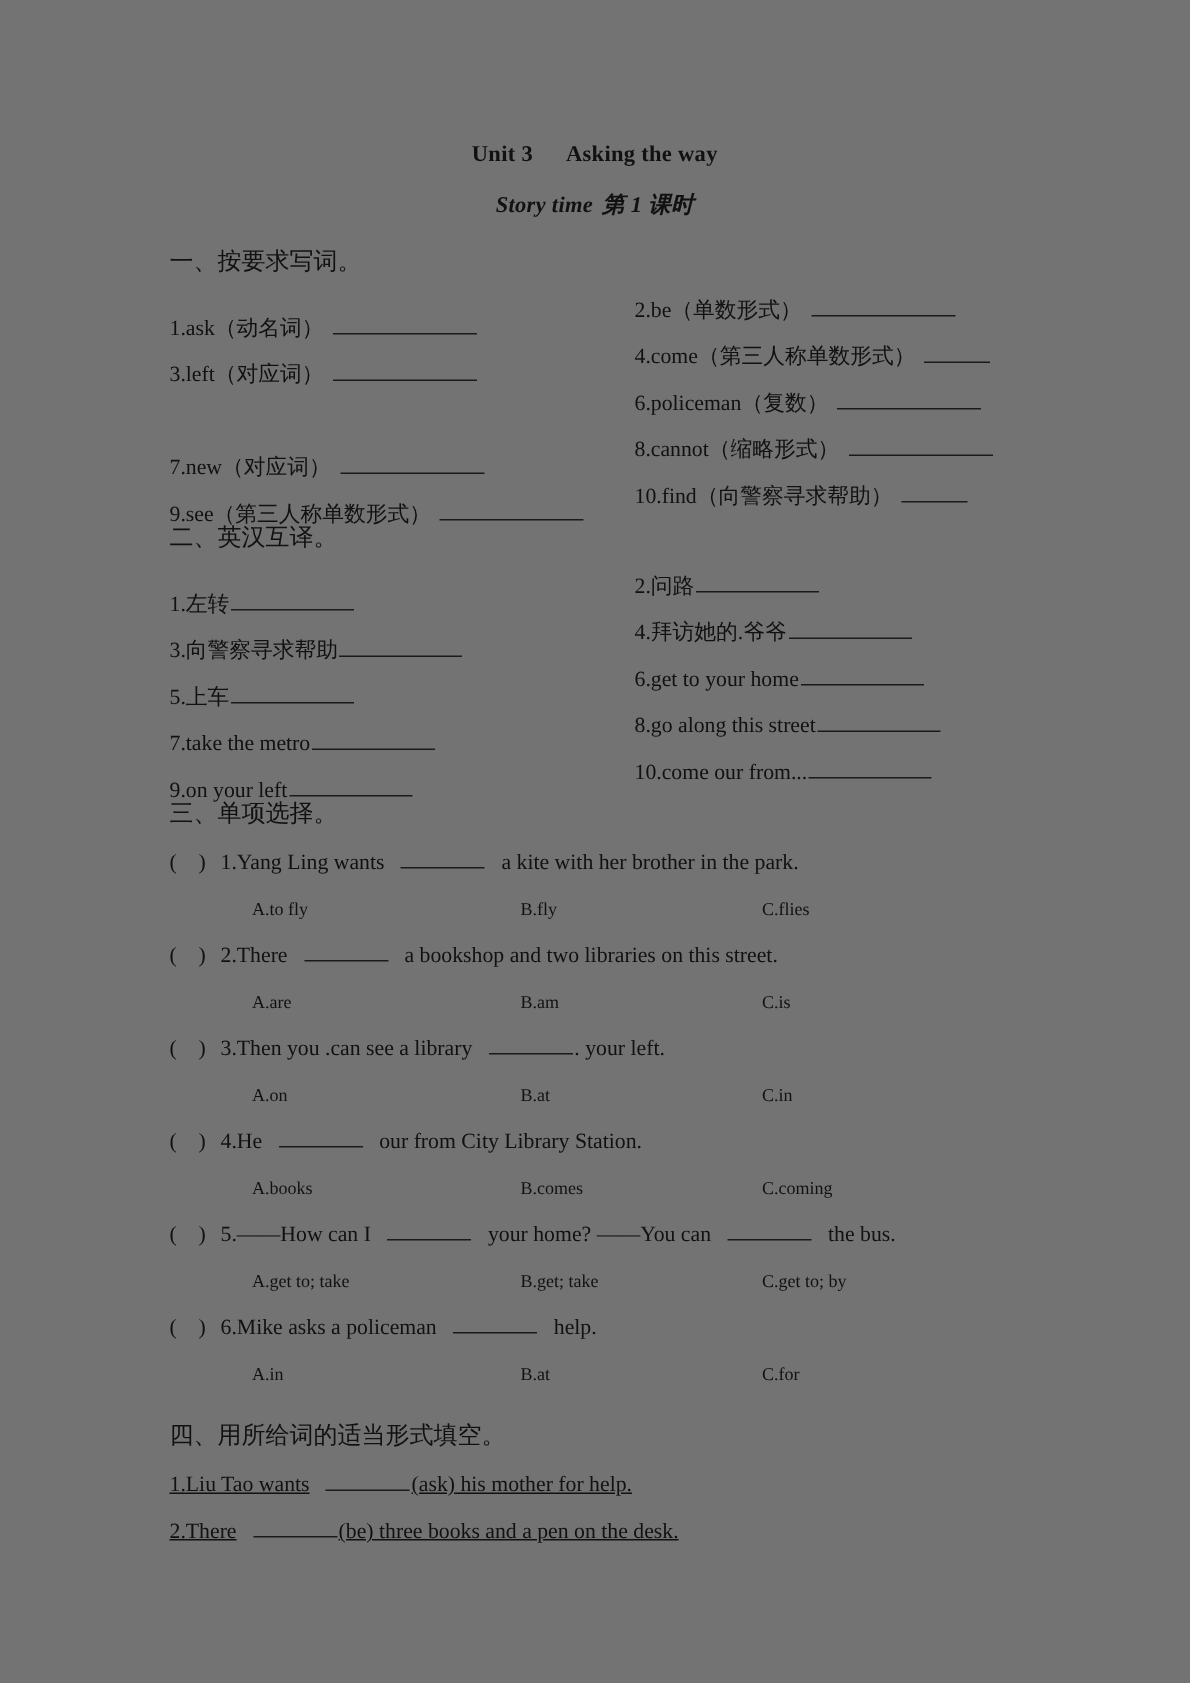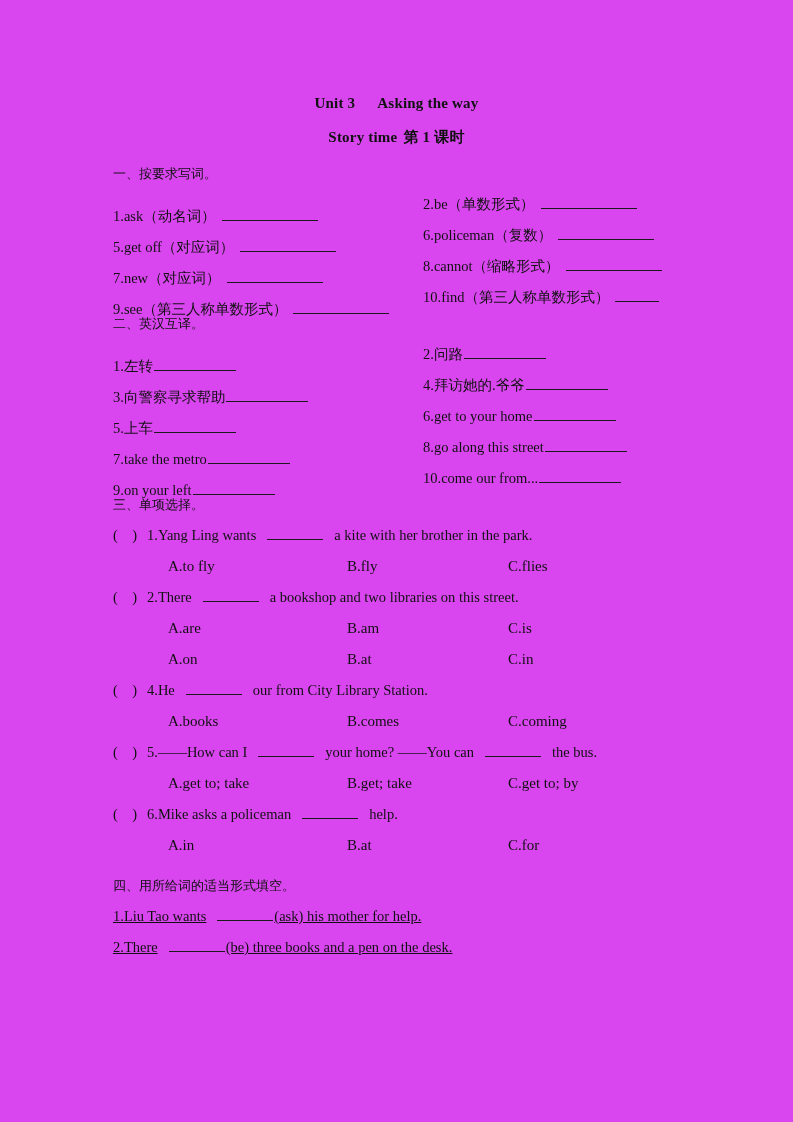--- a/index.html
+++ b/index.html
@@ -13,45 +13,45 @@
     position: relative;
     font-family: "Liberation Serif", "DejaVu Serif", serif;
     color: #111111;
     overflow: hidden;
   }
   .page {
     position: absolute;
     left: 0; top: 0;
     width: 793px;
     height: 1122px;
-    background: #d946ef;
+    background: #737373;
   }
   .content {
     position: absolute;
     left: 113px;
     top: 96px;
     width: 567px;
   }
 
   
   .title-line {
     text-align: center;
     font-weight: bold;
     font-size: 15px;
     line-height: 1.0;
     letter-spacing: 0.2px;
   }
   .title-1 { margin-bottom: 19px; }
-  .title-2 { margin-bottom: 22px; }
+  .title-2 { margin-bottom: 22px; font-style: italic; }
   .title-gap { display: inline-block; width: 22px; }
   .title-gap-sm { display: inline-block; width: 6px; }
 
   
   .section-heading {
-    font-size: 13px;
+    font-size: 16px;
     line-height: 1.0;
     margin: 0 0 13px 0;
     white-space: nowrap;
   }
   .sec-gap-top { margin-top: 14px; }
 
   
   .row2 {
     position: relative;
     height: 31px;
@@ -94,21 +94,21 @@
     height: 31px;
     white-space: nowrap;
   }
   .mc-paren {
     display: inline-block;
     width: 34px;
   }
   .mc-opts {
     position: relative;
     height: 31px;
-    font-size: 15px;
+    font-size: 12px;
     line-height: 22px;
     white-space: nowrap;
   }
   .opt {
     position: absolute;
     top: 0;
   }
   .opt-a { left: 55px; }
   .opt-b { left: 234px; }
   .opt-c { left: 395px; }
@@ -135,34 +135,37 @@
     <span>Story time</span><span class="title-gap-sm"></span><span>第 1 课时</span>
   </div>
 
   <div class="section-heading">一、按要求写词。</div>
 
   <div class="row2">
     <span class="col-l"><span>1.</span><span>ask（动名词）</span><span class="sp"></span><span class="blank b-lg"></span></span>
     <span class="col-r"><span>2.</span><span>be（单数形式）</span><span class="sp"></span><span class="blank b-lg"></span></span>
   </div>
 
-
-  <div class="row2">
-    <span class="col-l"><span>5.</span><span>get off（对应词）</span><span class="sp"></span><span class="blank b-lg"></span></span>
+  <div class="row2">
+    <span class="col-l"><span>3.</span><span>left（对应词）</span><span class="sp"></span><span class="blank b-lg"></span></span>
+    <span class="col-r"><span>4.</span><span>come（第三人称单数形式）</span><span class="sp"></span><span class="blank b-xs"></span></span>
+  </div>
+
+  <div class="row2">
     <span class="col-r"><span>6.</span><span>policeman（复数）</span><span class="sp"></span><span class="blank b-lg"></span></span>
   </div>
 
   <div class="row2">
     <span class="col-l"><span>7.</span><span>new（对应词）</span><span class="sp"></span><span class="blank b-lg"></span></span>
     <span class="col-r"><span>8.</span><span>cannot（缩略形式）</span><span class="sp"></span><span class="blank b-lg"></span></span>
   </div>
 
   <div class="row2">
     <span class="col-l"><span>9.</span><span>see（第三人称单数形式）</span><span class="sp"></span><span class="blank b-lg"></span></span>
-    <span class="col-r"><span>10.</span><span>find（第三人称单数形式）</span><span class="sp"></span><span class="blank b-xs"></span></span>
+    <span class="col-r"><span>10.</span><span>find（向警察寻求帮助）</span><span class="sp"></span><span class="blank b-xs"></span></span>
   </div>
 
   <div class="section-heading">二、英汉互译。</div>
 
   <div class="row2">
     <span class="col-l"><span>1.</span><span>左转</span><span class="blank b-md"></span></span>
     <span class="col-r"><span>2.</span><span>问路</span><span class="blank b-md"></span></span>
   </div>
 
   <div class="row2">
@@ -198,20 +201,23 @@
 
   <div class="mc-q">
     <span class="mc-paren">(&nbsp;&nbsp;&nbsp;&nbsp;)</span><span>2.</span><span>There</span><span class="sp-w"></span><span class="blank b-sm"></span><span class="sp-w"></span><span>a bookshop and two libraries on this street.</span>
   </div>
   <div class="mc-opts">
     <span class="opt opt-a">A.are</span>
     <span class="opt opt-b">B.am</span>
     <span class="opt opt-c">C.is</span>
   </div>
 
+  <div class="mc-q">
+    <span class="mc-paren">(&nbsp;&nbsp;&nbsp;&nbsp;)</span><span>3.</span><span>Then you .can see a library</span><span class="sp-w"></span><span class="blank b-sm"></span><span>. your left.</span>
+  </div>
   <div class="mc-opts">
     <span class="opt opt-a">A.on</span>
     <span class="opt opt-b">B.at</span>
     <span class="opt opt-c">C.in</span>
   </div>
 
   <div class="mc-q">
     <span class="mc-paren">(&nbsp;&nbsp;&nbsp;&nbsp;)</span><span>4.</span><span>He</span><span class="sp-w"></span><span class="blank b-sm"></span><span class="sp-w"></span><span>our from City Library Station.</span>
   </div>
   <div class="mc-opts">

